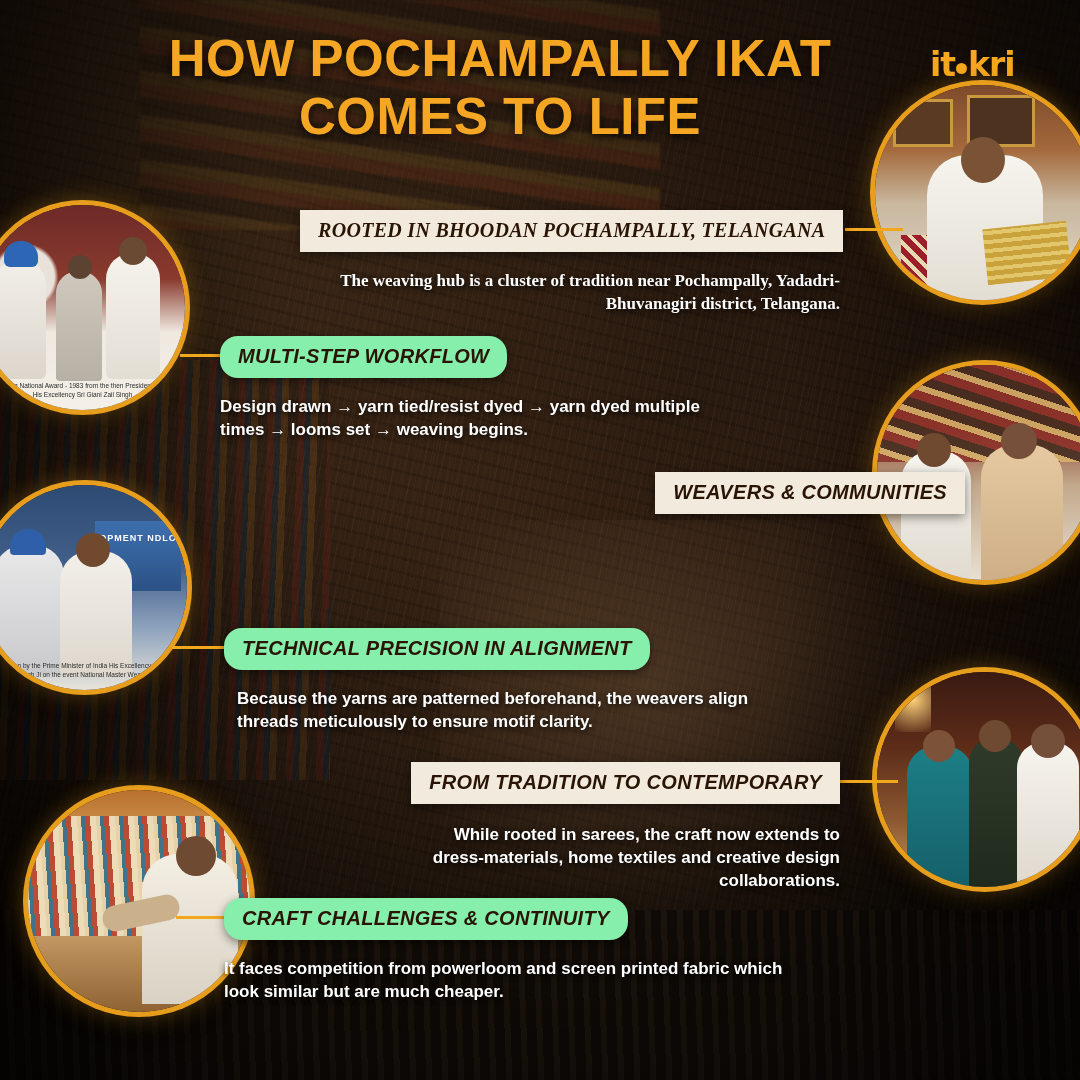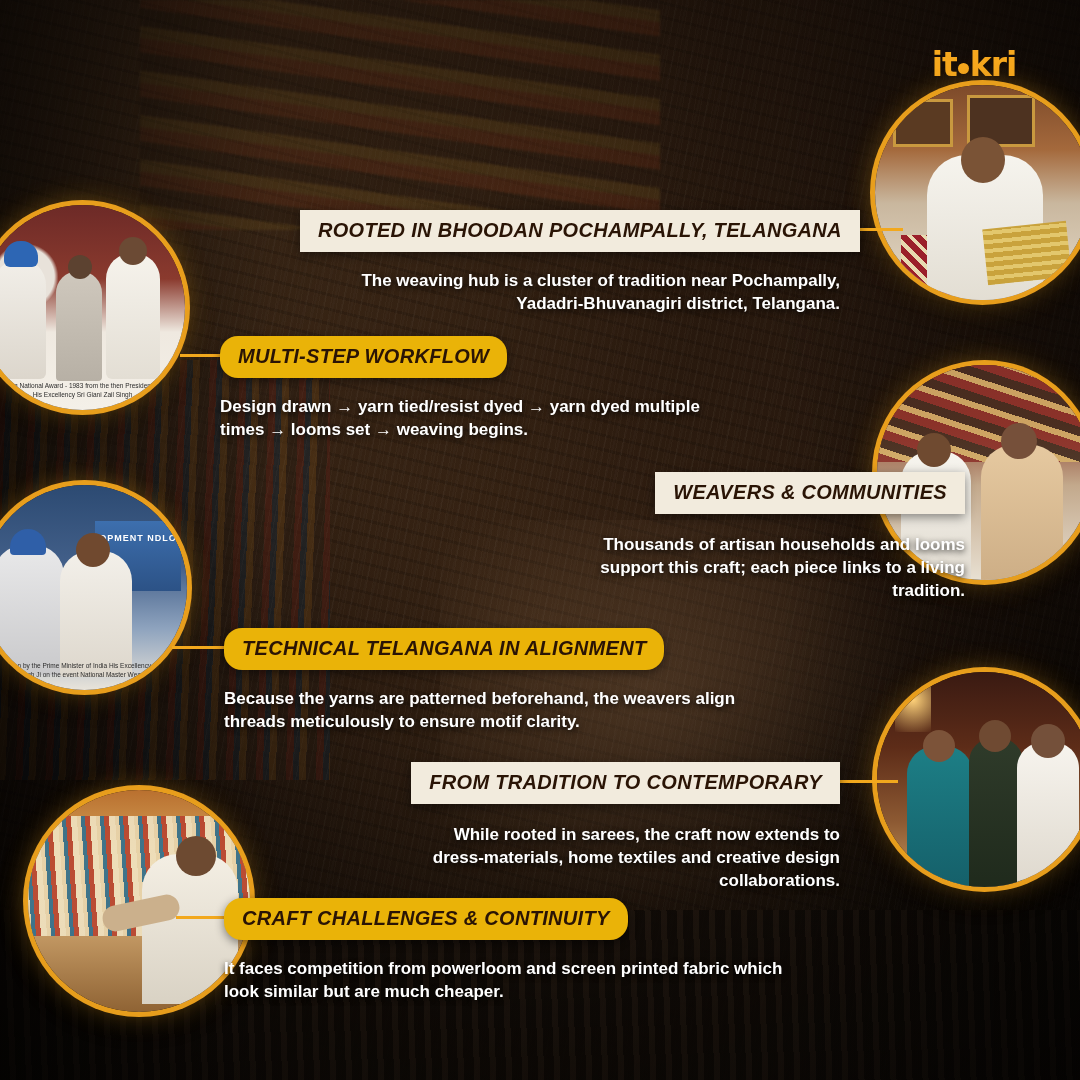--- a/index.html
+++ b/index.html
@@ -96,27 +96,26 @@
     text-align: center;
     color: #F5A623;
     font-weight: bold;
     font-size: 51px;
     line-height: 1.14;
     letter-spacing: .5px;
     text-shadow: 0 3px 10px rgba(0,0,0,.75);
   }
   .brand {
     position: absolute;
-    right: 50px;
+    right: 38px;
     top: 42px;
     width: 112px;
     height: 44px;
     display: flex;
     align-items: center;
-    justify-content: center;
   }
   .brand-text {
     color: #F6A81E;
     font-size: 33px;
     font-weight: bold;
     letter-spacing: -1px;
     font-family: "DejaVu Sans", sans-serif;
   }
   .brand-text .dot {
     display: inline-block;
@@ -225,44 +224,44 @@
     padding: 9px 18px 10px 18px;
     font-size: 20px;
     font-weight: bold;
     font-style: italic;
     letter-spacing: .3px;
     color: #2a1405;
     white-space: nowrap;
     box-shadow: 0 3px 10px rgba(0,0,0,.45);
   }
   .label.cream { background: #F2EBDD; }
-  .label.amber { background: #eab308; border-radius: 18px; }
+  .label.amber { background: #86efac; border-radius: 18px; }
   .body-text {
     font-size: 17px;
     font-weight: bold;
     color: #FFFFFF;
     line-height: 1.35;
     text-shadow: 0 2px 6px rgba(0,0,0,.85);
   }
   .connector {
     position: absolute;
     height: 3px;
     background: #F2A81D;
   }
 
   
-  .r1 { left: 300px; top: 210px; width: 560px; }
+  .r1 { left: 300px; top: 210px; width: 560px; font-family: Liberation Serif, serif; }
   .r1 .body-text { margin-top: 18px; text-align: right; width: 540px; }
   .r2 { left: 220px; top: 336px; width: 560px; }
   .r2 .body-text { margin-top: 18px; text-align: left; width: 520px; }
   .r3 { left: 545px; top: 472px; width: 420px; }
   .r3 .label { float: right; text-align: right; }
   .r3 .body-text { margin-top: 62px; text-align: right; width: 420px; }
   .r4 { left: 224px; top: 628px; width: 620px; }
-  .r4 .body-text { margin-top: 18px; text-align: left; width: 560px; }
+  .r4 .body-text { margin-top: 18px; text-align: left; width: 560px; margin-left: 13px; }
   .r5 { left: 430px; top: 762px; width: 410px; }
   .r5 .label { float: right; }
   .r5 .body-text { margin-top: 62px; text-align: right; width: 410px; }
   .r6 { left: 224px; top: 898px; width: 600px; }
   .r6 .body-text { margin-top: 18px; text-align: left; width: 560px; }
 
   .c1 { left: 845px; top: 228px; width: 58px; }
   .c2 { left: 180px; top: 354px; width: 48px; }
   .c3 { left: 840px; top: 490px; width: 60px; }
   .c4 { left: 172px; top: 646px; width: 56px; }
@@ -277,20 +276,21 @@
   <div class="bg-layer bg-base"></div>
   <div class="bg-layer bg-weave"></div>
   <div class="bg-top-fabric"></div>
   <div class="bg-loom-left"></div>
   <div class="bg-hand-glow"></div>
   <div class="bg-layer bg-threads"></div>
   <div class="bg-loom-bottom"></div>
   <div class="bg-layer bg-dark-overlay"></div>
   <div class="bg-layer bg-vignette"></div>
 
+  <div class="title">HOW POCHAMPALLY IKAT COMES TO LIFE</div>
   <div class="brand">
     <span class="brand-text">it<span class="dot"></span>kri</span>
   </div>
 
   <div class="photo p1">
     <div class="inner">
       <div class="fig-a"></div>
       <div class="turban"></div>
       <div class="fig-b"></div>
       <div class="head-b"></div>
@@ -366,25 +366,24 @@
     <div class="body-text">The weaving hub is a cluster of tradition near Pochampally, Yadadri-Bhuvanagiri district, Telangana.</div>
   </div>
 
   <div class="row r2">
     <div class="label amber">MULTI-STEP WORKFLOW</div>
     <div class="body-text">Design drawn → yarn tied/resist dyed → yarn dyed multiple times → looms set → weaving begins.</div>
   </div>
 
   <div class="row r3">
     <div class="label cream">WEAVERS &amp; COMMUNITIES</div>
-    <div class="body-text">Thousands of artisan households and looms support this craft; each piece links to a living tradition.</div>
   </div>
 
   <div class="row r4">
-    <div class="label amber">TECHNICAL TELANGANA IN ALIGNMENT</div>
+    <div class="label amber">TECHNICAL PRECISION IN ALIGNMENT</div>
     <div class="body-text">Because the yarns are patterned beforehand, the weavers align threads meticulously to ensure motif clarity.</div>
   </div>
 
   <div class="row r5">
     <div class="label cream">FROM TRADITION TO CONTEMPORARY</div>
     <div class="body-text">While rooted in sarees, the craft now extends to dress-materials, home textiles and creative design collaborations.</div>
   </div>
 
   <div class="row r6">
     <div class="label amber">CRAFT CHALLENGES &amp; CONTINUITY</div>

